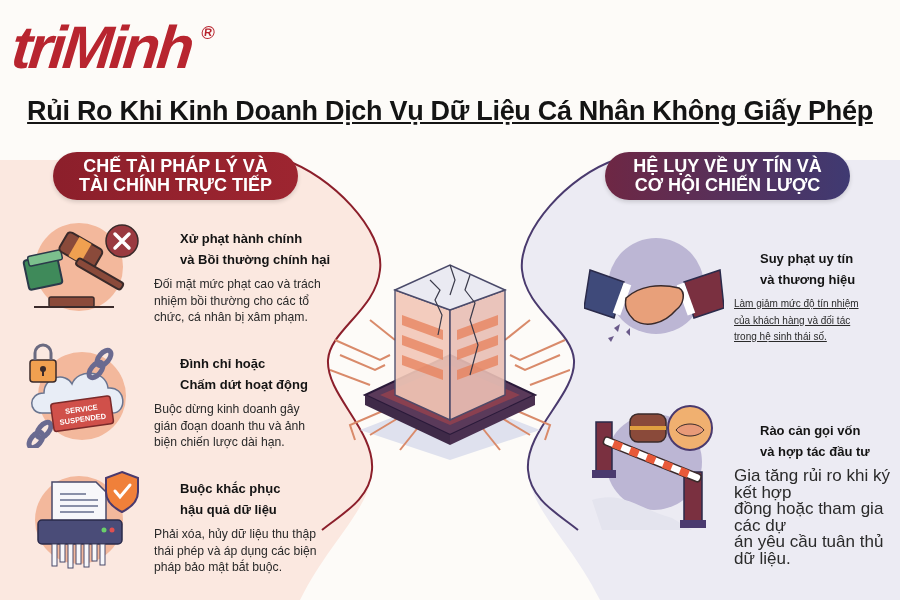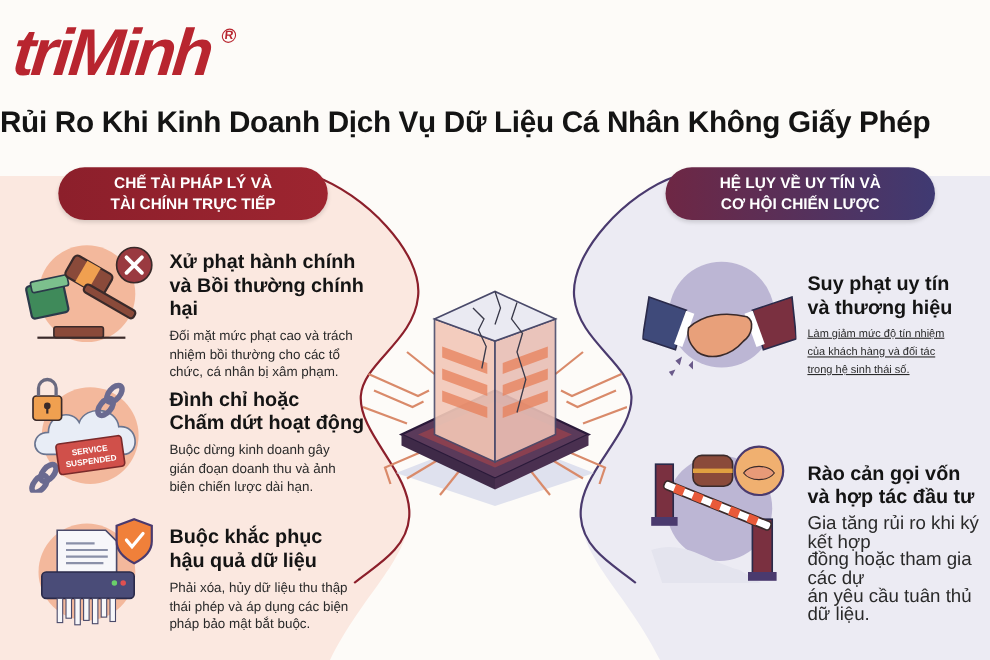--- a/index.html
+++ b/index.html
@@ -18,34 +18,35 @@
     transform: skewX(-6deg);
   }
   .logo .reg {
     position: absolute; right: -22px; top: 8px;
     font-size: 11px; width: 13px; height: 13px; border: 1.5px solid #b8252f;
     border-radius: 50%; display: flex; align-items: center; justify-content: center;
     font-style: normal; letter-spacing: 0; font-weight: 700;
   }
   .title {
     position: absolute; left: 0; right: 0; top: 96px;
-    text-align: left; font-size: 27px; font-weight: 700; color: #141414;
+    text-align: center; font-size: 27px; font-weight: 700; color: #141414;
     letter-spacing: -0.3px;
+    text-decoration: underline;
   }
   .bg-svg { position: absolute; left: 0; top: 0; }
   .pill {
     position: absolute; height: 48px; border-radius: 24px;
-    color: #fff; font-weight: 700; font-size: 14px; text-align: center;
+    color: #fff; font-weight: 700; font-size: 18px; text-align: center;
     display: flex; flex-direction: column; justify-content: center; line-height: 19px;
     box-shadow: 0 2px 4px rgba(0,0,0,0.15);
   }
   .pill.left { left: 53px; top: 152px; width: 245px; background: linear-gradient(90deg,#8c1f2b,#9d2530); }
   .pill.right { left: 605px; top: 152px; width: 245px; background: linear-gradient(90deg,#6e2744,#3f3a72); }
   .item { position: absolute; }
-  .item h3 { font-size: 18px; font-weight: 700; line-height: 21px; color: #141414; }
+  .item h3 { font-size: 13px; font-weight: 700; line-height: 21px; color: #141414; margin-left: 26px; }
   .item p { font-size: 12.2px; line-height: 16.5px; color: #2a2a2a; margin-top: 6px; }
   .icon-wrap { position: absolute; }
   .icon-wrap svg { display: block; }
 </style>
 </head>
 <body>
 
 <svg class="bg-svg" width="900" height="600" viewBox="0 0 900 600">
   <path d="M0,160 L285,160 C330,175 385,230 380,270 C376,310 330,330 328,360 C326,395 375,430 372,470 C370,510 330,540 300,600 L0,600 Z" fill="#fbe8e0"></path>
   <path d="M285,160 C330,175 385,230 380,270 C376,310 330,330 328,360 C326,395 375,430 372,470 C370,500 340,515 322,530" fill="none" stroke="#8c1f2b" stroke-width="2"></path>

